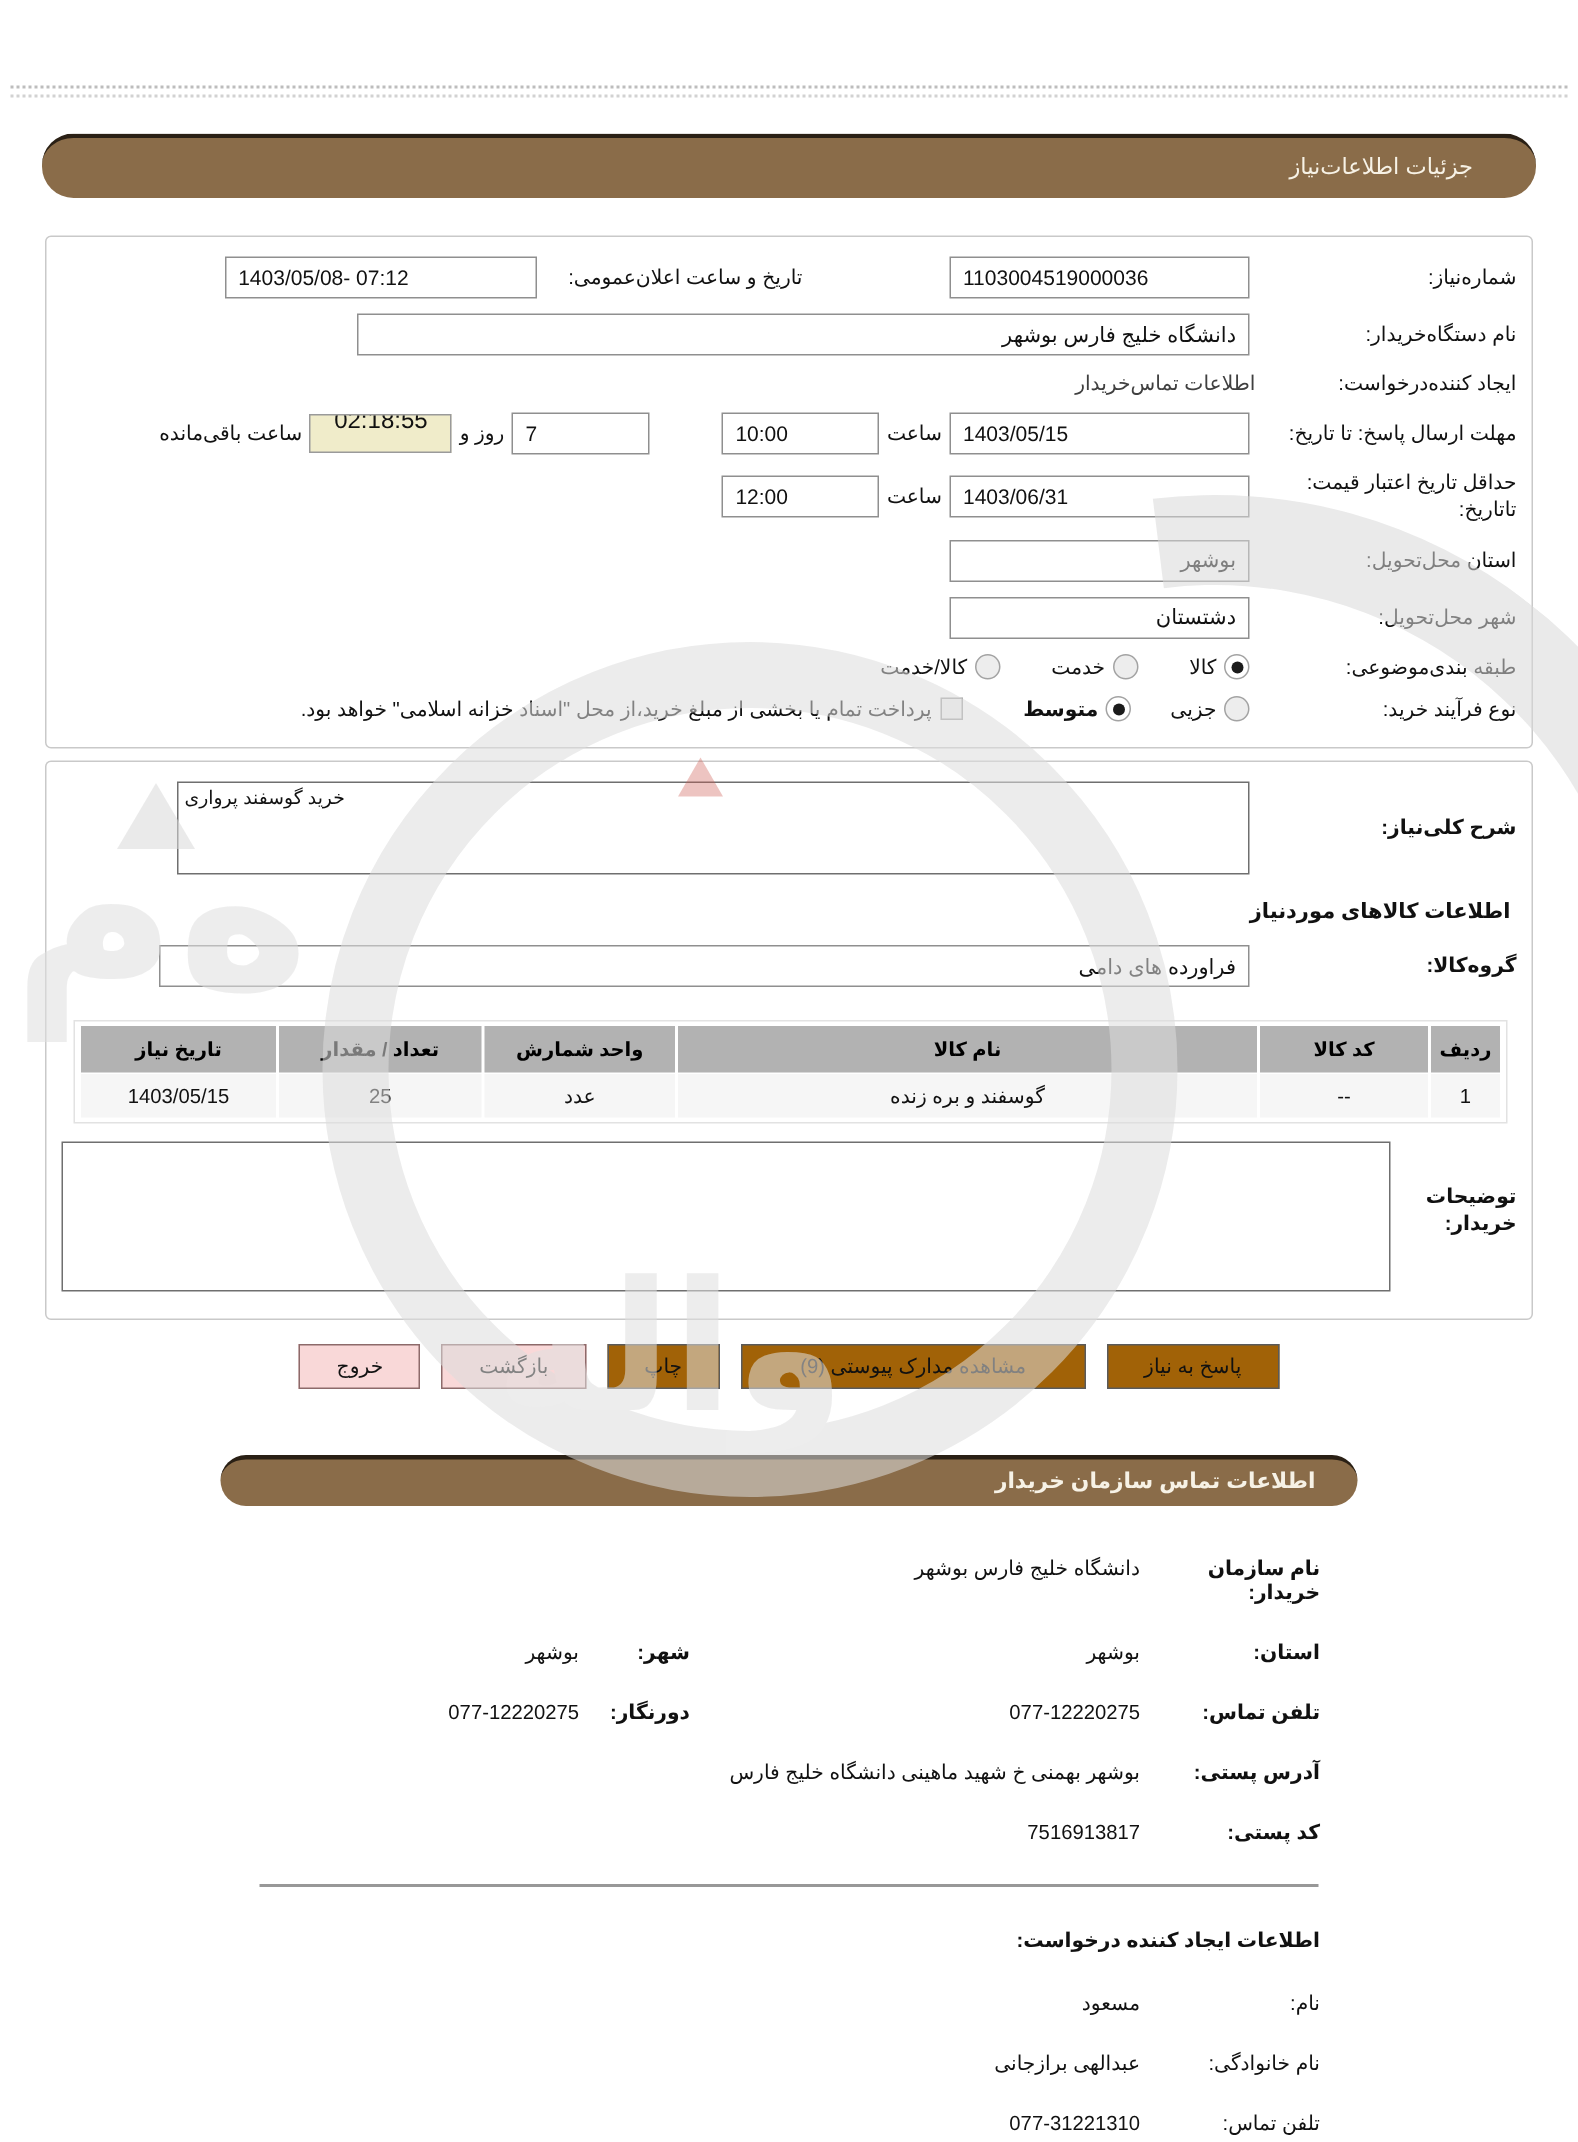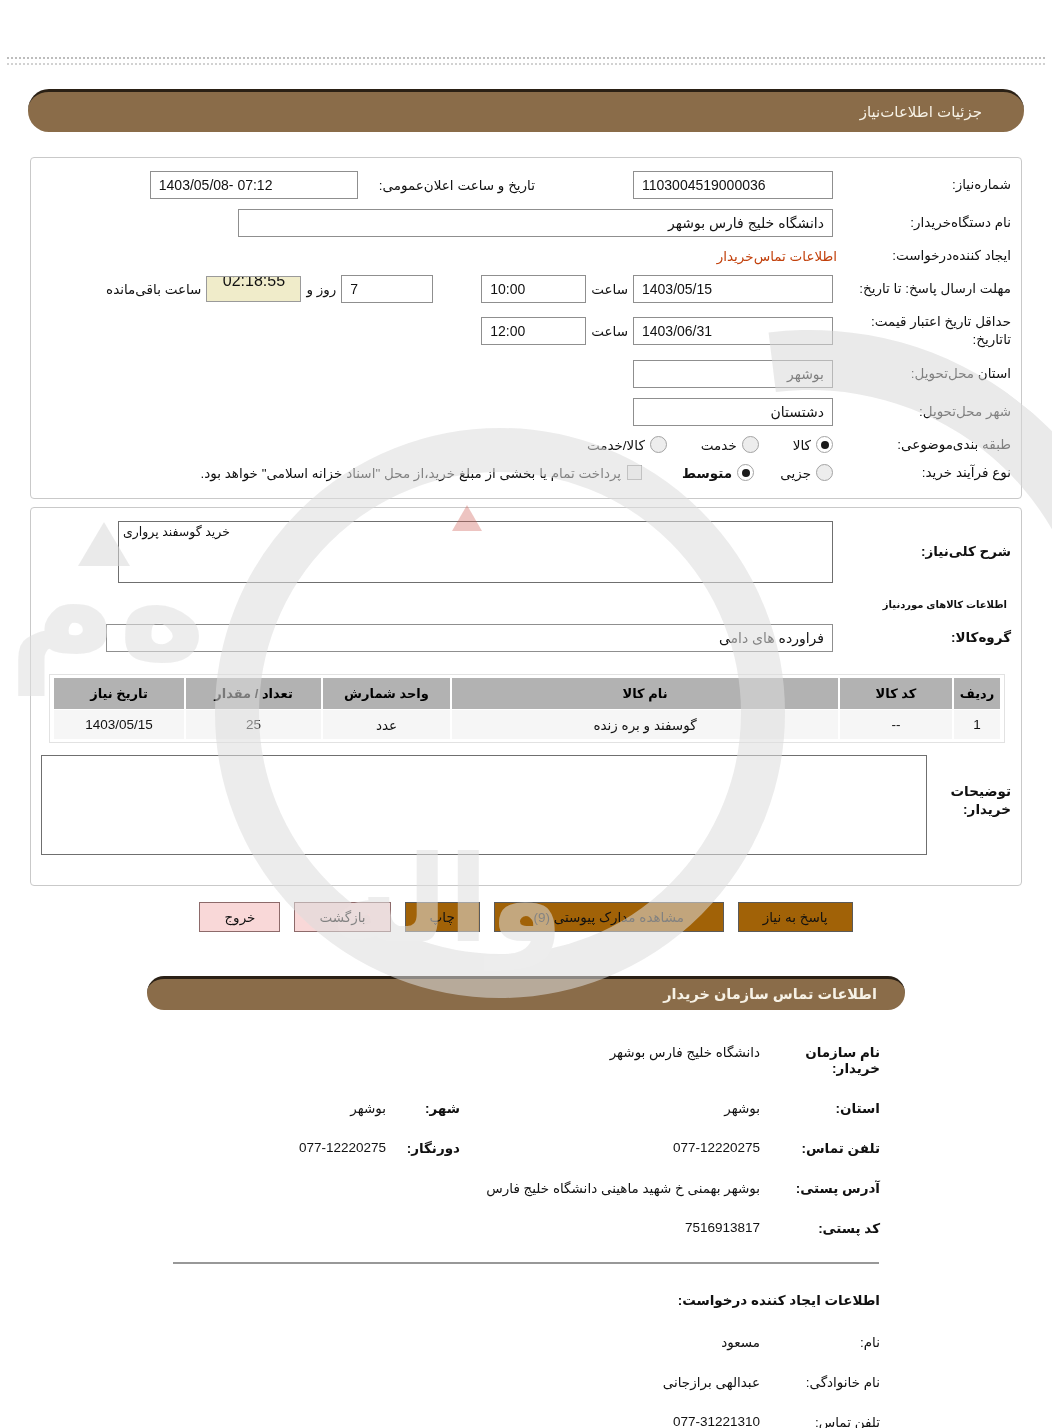--- a/index.html
+++ b/index.html
@@ -13,43 +13,43 @@
   .dots{margin:57px 7px 0;height:4px;border-top:2px dotted #bdbdbd;border-bottom:2px dotted #d2d2d2;}
   
   .bar{background:#8a6c49;color:#f7f2e6;border-top:3px solid #2a2015;border-radius:21px;}
   .bar1{margin:24px 28px 0;height:40px;line-height:40px;padding-right:42px;font-size:15px;}
   .bar2{margin:44px 147px 0;height:31px;line-height:31px;padding-right:28px;font-size:14.5px;font-weight:600;}
   
   .panel{margin:25px 30px 0;border:1px solid #c9c9c9;border-radius:4px;background:#fff;padding:13px 10px 14px;position:relative;z-index:1;}
   .panel2{margin-top:8px;}
   
   .frow{display:flex;align-items:center;margin-bottom:10px;}
-  .frow:last-child{margin-bottom:16px;}
+  .frow:last-child{margin-bottom:4px;}
   .lbl{flex:0 0 172px;padding-left:6px;line-height:1.35;}
   .blbl{font-weight:bold;}
   .ibox{height:28px;border:1.5px solid #8f8f8f;background:#fff;box-sizing:border-box;display:flex;align-items:center;justify-content:flex-start;padding:0 8px;font-size:14px;}
   .ibox.num{justify-content:flex-end;}
   .w200{width:200px;} .w105{width:105px;} .w92{width:92px;} .w208{width:208px;}
   .w595{width:595px;} .w530{width:530px;} .w727{width:727px;}
   .mini{margin:0 5px;white-space:nowrap;}
   .mr100{margin-right:98px;} .mr16{margin-right:16px;} .mr48{margin-right:48px;}
   .timer{width:95px;height:26px;background:#f0ecca;border:1px solid #9a9a9a;overflow:hidden;display:flex;justify-content:center;box-sizing:border-box;}
   .timer span{display:inline-block;transform:translateY(-5px);font-size:16px;}
-  .link{color:#c2410c;text-decoration:none;margin-right:-4px;white-space:nowrap;cursor:pointer;}
+  .link{color:#404040;text-decoration:none;margin-right:-4px;white-space:nowrap;cursor:pointer;}
   
   .radio{width:15px;height:15px;border-radius:50%;border:1px solid #a3a3a3;background:#ededed;display:inline-block;position:relative;flex:0 0 auto;margin-left:5px;}
   .radio.sel{background:#fff;}
   .radio.sel::after{content:'';position:absolute;inset:3.5px;border-radius:50%;background:#1b1b1b;}
   .chk{width:13px;height:13px;border:1px solid #a3a3a3;background:#f2f2f2;display:inline-block;flex:0 0 auto;margin-left:6px;}
   .opt{display:flex;align-items:center;margin-left:30px;}
   
   .tarea{border:1px solid #6f6f6f;background:#fff;box-sizing:border-box;}
   .desc-ta{width:715px;height:62px;padding:2px 4px;font-size:12.5px;text-align:left;direction:rtl;}
   .notes-ta{flex:1;height:100px;border-width:1.5px;}
-  .heading{font-weight:bold;font-size:10px;margin:16px 4px 14px;}
+  .heading{font-weight:bold;font-size:14px;margin:16px 4px 14px;}
   
   .twrap{border:1px solid #e2e2e2;background:#fff;padding:2px;margin:22px 6px 12px 8px;}
   table.gtable{width:100%;border-collapse:separate;border-spacing:2px 1px;}
   .gtable th{background:#b2b2b2;color:#000;font-size:13px;font-weight:bold;height:29px;text-align:center;}
   .gtable td{background:#f6f6f6;font-size:13.5px;height:27px;text-align:center;}
   .c-row{width:44px;} .c-code{width:110px;} .c-name{width:auto;} .c-unit{width:125px;} .c-qty{width:133px;} .c-date{width:128px;}
   
   .btnrow{display:flex;justify-content:center;align-items:center;gap:14px;margin-top:16px;position:relative;z-index:1;}
   .btn{height:30px;border:1px solid #5a5a5a;display:flex;align-items:center;justify-content:center;font-size:13.5px;box-sizing:border-box;cursor:pointer;padding:0 24px;}
   .btn.green{background:#a16207;}

